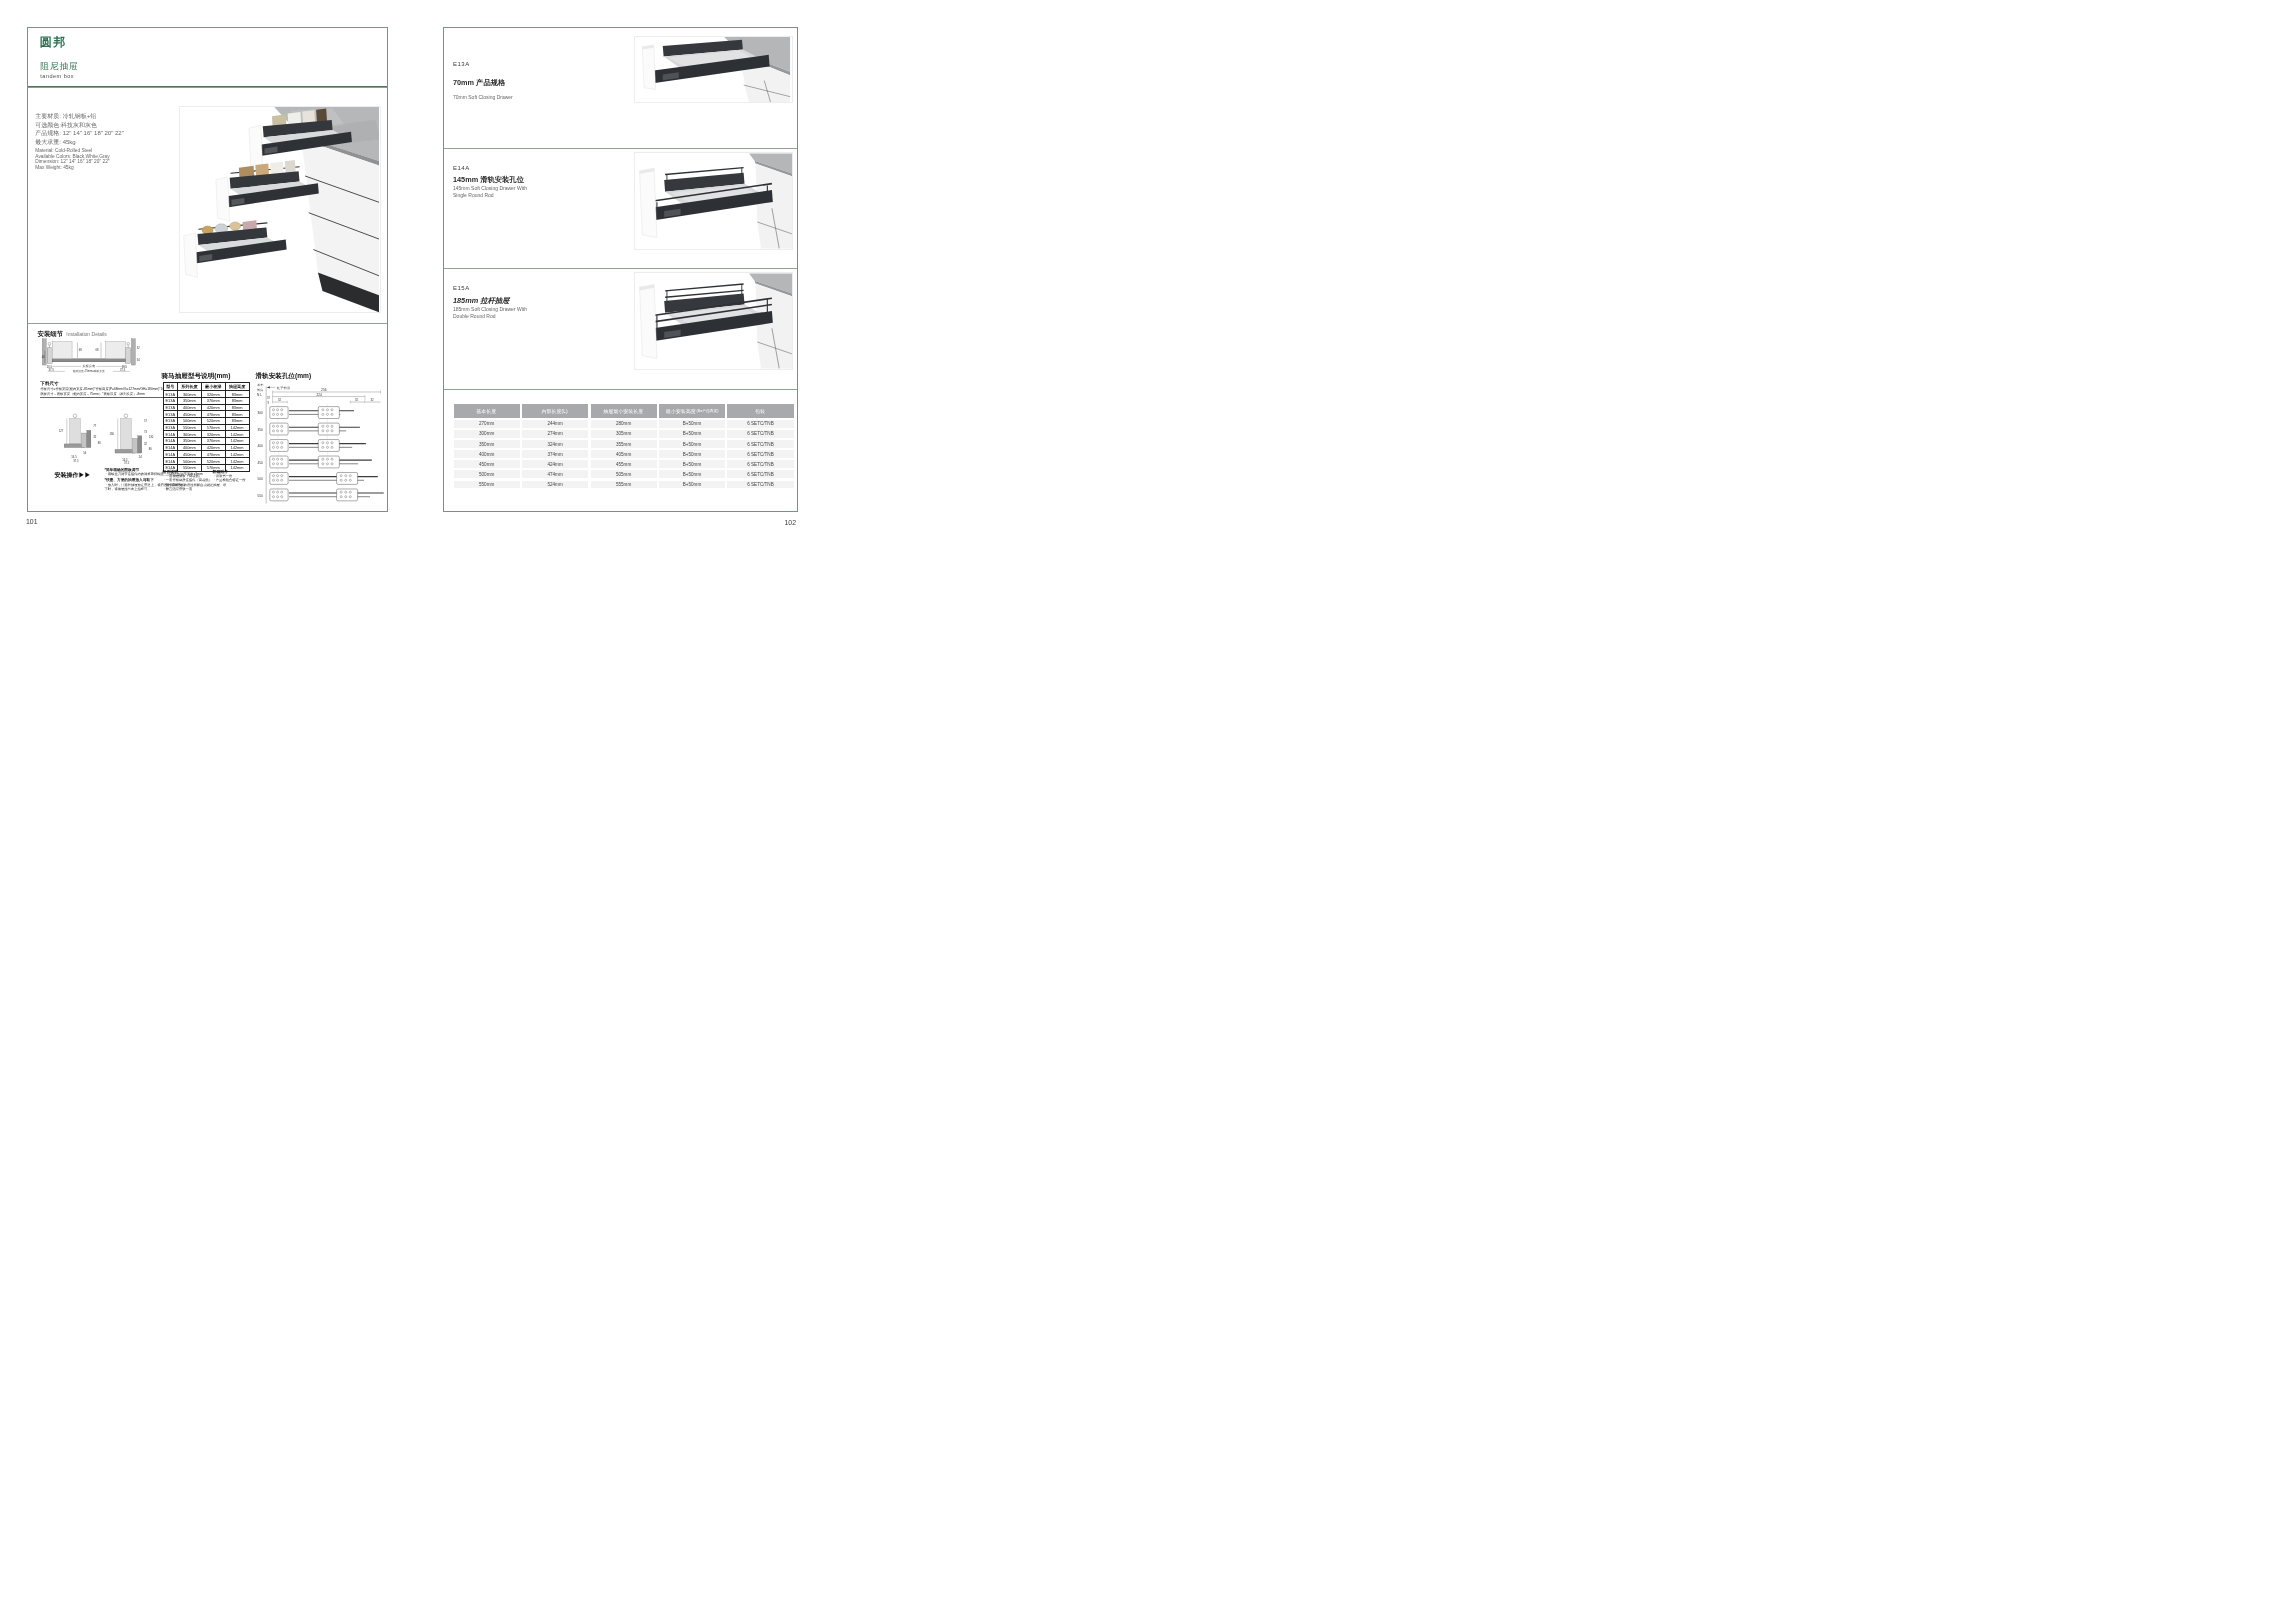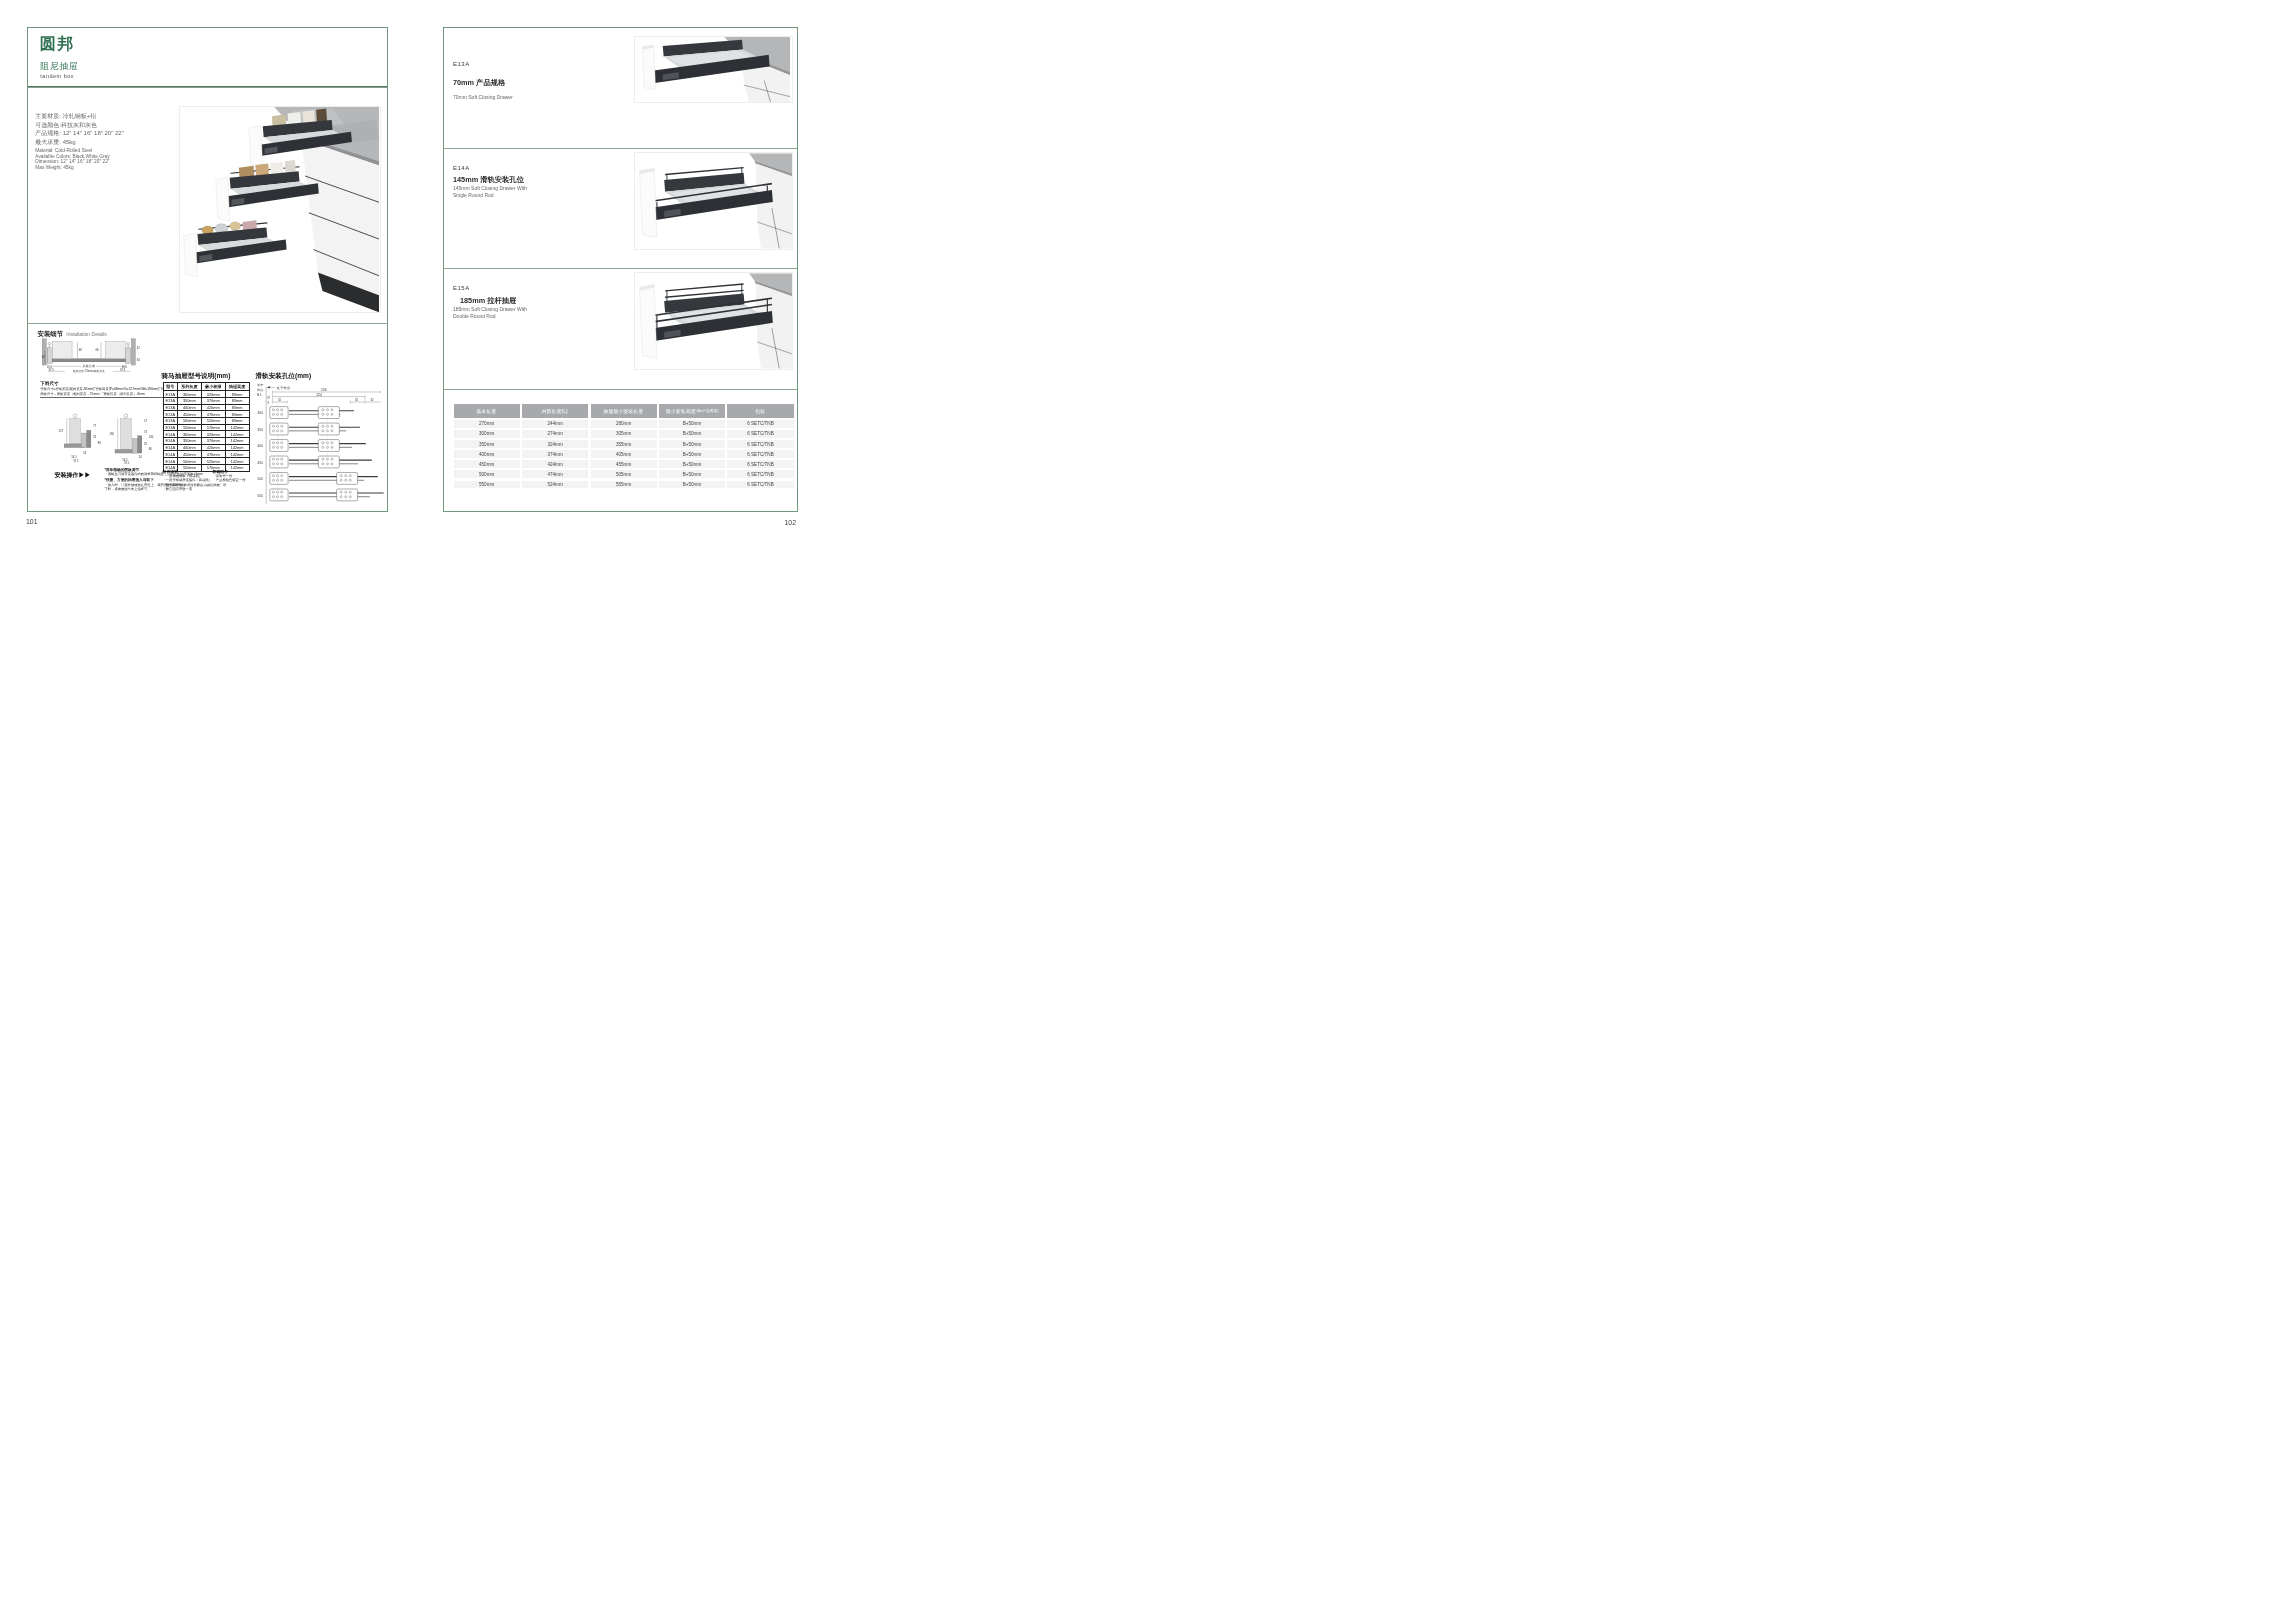--- a/index.html
+++ b/index.html
@@ -4,21 +4,21 @@
 <style>
   html,body{margin:0;padding:0;background:#ffffff;}
   .canvas{position:relative;width:827px;height:539px;background:#fff;
           font-family:"Liberation Sans",sans-serif;color:#333;overflow:hidden;}
   .abs{position:absolute;}
   .pagebox{position:absolute;top:27px;height:485px;border:0.5px solid #71977f;background:#fff;box-sizing:border-box;}
   #left-page{left:26.5px;width:361px;}
   #right-page{left:443px;width:355px;}
 
   
-  .brand-logo{font-size:16px;font-weight:bold;color:#2c6e4f;letter-spacing:1.4px;line-height:1;}
+  .brand-logo{font-size:12px;font-weight:bold;color:#2c6e4f;letter-spacing:1.4px;line-height:1;}
   .brand-sub{font-size:8.7px;color:#2c6e4f;letter-spacing:0.9px;}
   .brand-tag{font-size:5.5px;color:#4a4a4a;letter-spacing:0.5px;}
   .hdr-divider{left:0;right:0;top:58px;height:1.4px;background:#86a090;border-top:0.5px solid #51735f;}
 
   .specs-cn .spec-line{font-size:6px;line-height:8.7px;color:#666;}
   .specs-en .spec-line{font-size:4.8px;line-height:5.7px;color:#666;}
 
   .photo-main{left:151px;top:78px;width:200px;height:205px;border:0.5px solid #ededed;background:#fff;}
   .sec-divider{height:0.5px;background:#8ca396;left:0;right:0;}
 
@@ -529,21 +529,21 @@
         <line x1="290" y1="70" x2="290" y2="84" stroke="#2e3236" stroke-width="2.5"></line>
         <polygon points="40,118 300,80 302,106 42,146" fill="#2d3135"></polygon>
         <polygon points="64,126 100,121 100,134 64,139" fill="#4f5357"></polygon>
         <polygon points="10,38 42,32 48,184 16,178" fill="#fbfbfb" stroke="#d9d9d9" stroke-width="0.8"></polygon>
         <polygon points="10,38 42,32 42,39 10,45" fill="#e9e9e9"></polygon>
       </svg>
     </div>
     <div class="abs sec-divider" style="top:240px;"></div>
 
     <div class="abs product-model" style="left:9px;top:257px;">E15A</div>
-    <div class="abs product-title-cn" style="left:16px;top:268px;">185mm 拉杆抽屉</div>
+    <div class="abs product-title-cn" style="left:9px;top:268px;font-style:italic;">185mm 拉杆抽屉</div>
     <div class="abs product-title-en" style="left:9px;top:278px;">185mm Soft Closing Drawer With</div>
     <div class="abs product-title-en" style="left:9px;top:285px;">Double Round Rod</div>
     <div class="photo" id="photo-3">
       <svg viewBox="0 0 344 208">
         <polygon points="250,0 344,0 344,44 262,16" fill="#b4b6b8"></polygon>
         <polygon points="262,16 344,44 344,50 264,22" fill="#96989a"></polygon>
         <polygon points="264,22 344,50 344,208 276,208 268,150" fill="#f2f2f3"></polygon>
         <line x1="300" y1="120" x2="316" y2="208" stroke="#3a3a3a" stroke-width="1"></line>
         <line x1="268" y1="150" x2="344" y2="176" stroke="#3f4245" stroke-width="1"></line>
         <line x1="66" y1="38" x2="238" y2="23" stroke="#2e3236" stroke-width="3"></line>

